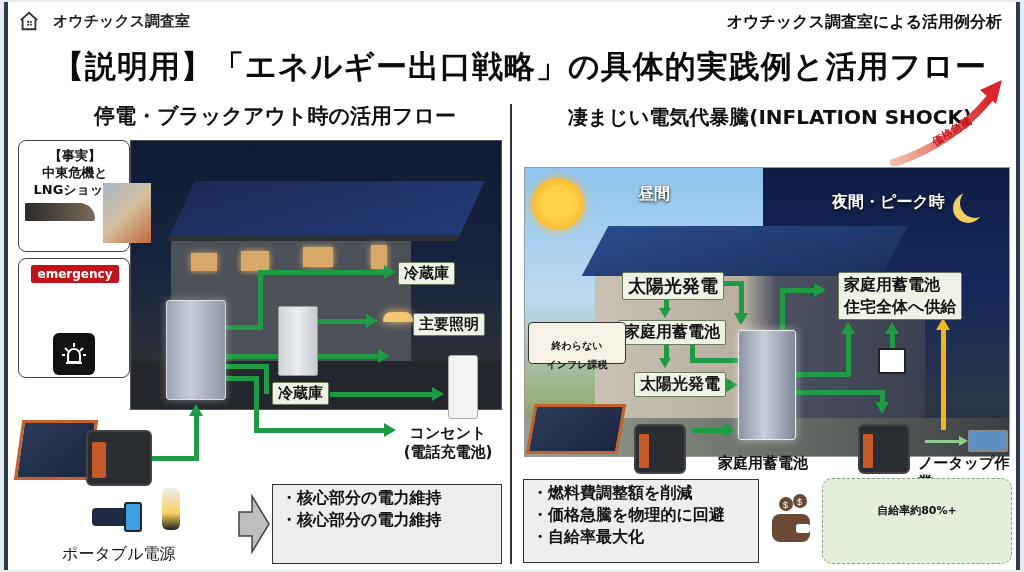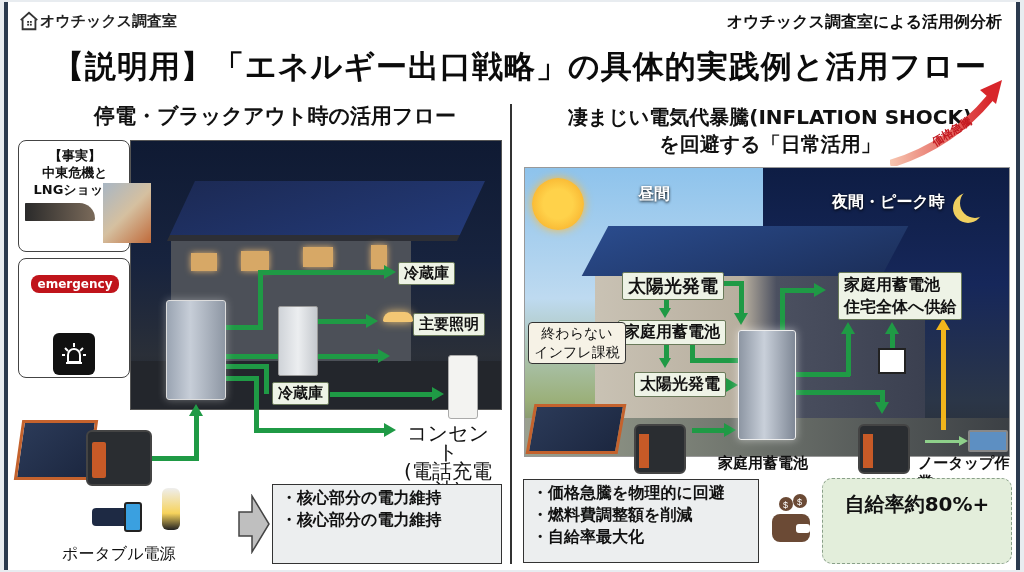--- a/index.html
+++ b/index.html
@@ -1,70 +1,70 @@
 <!DOCTYPE html>
 <html><head>
 <meta charset="utf-8">
 <style>
 *{box-sizing:border-box;margin:0;padding:0}
 html,body{width:1024px;height:572px;overflow:hidden;background:#e8ecf0}
 body{font-family:"DejaVu Sans","Liberation Sans",sans-serif;color:#111;position:relative}
 .frame{position:absolute;left:4px;top:2px;width:1016px;height:568px;background:#fff;border-left:4px solid #2b3a4e;border-right:4px solid #2b3a4e}
 .abs{position:absolute}
-.brand{left:18px;top:10px;display:flex;align-items:center;gap:0;font-size:15px;font-weight:bold;color:#222}
+.brand{left:18px;top:10px;display:flex;align-items:center;gap:13px;font-size:15px;font-weight:bold;color:#222}
 .brand svg{width:22px;height:22px}
 .subtitle{right:22px;top:12px;font-size:16px;font-weight:bold;color:#111}
 .title{left:16px;right:0;top:46px;text-align:center;font-size:31px;font-weight:bold;letter-spacing:1px;color:#0b0b0b}
 .divider{left:510px;top:104px;width:2px;height:460px;background:#333}
 .sec-title{font-weight:bold;color:#111;text-align:center}
 .lt{left:40px;width:470px;top:102px;font-size:21px}
 .rt{left:520px;width:500px;top:104px;font-size:20px;line-height:27px}
 
 .night{left:130px;top:140px;width:372px;height:270px;background:linear-gradient(180deg,#0f1a33 0%,#17233e 45%,#2a2f38 80%,#1d2026 100%);border:1px solid #555;overflow:hidden}
 .roof{left:40px;top:34px;width:290px;height:60px;background:linear-gradient(160deg,#1c2a55,#233a78);transform:skewX(-25deg);border-bottom:6px solid #2d2f36}
 .wall{left:30px;top:95px;width:240px;height:140px;background:#4c5058}
 .win{background:#d7a866;box-shadow:0 0 6px #e0b070}
 .card{background:#fff;border:1.5px solid #444;border-radius:8px}
 .fact{left:18px;top:140px;width:112px;height:112px}
 .fact-text{left:0;top:6px;width:112px;text-align:center;font-size:13px;font-weight:bold;line-height:17px}
 .emer{left:18px;top:258px;width:112px;height:120px}
-.emer-badge{left:12px;top:16px;width:88px;height:18px;background:#c0141b;color:#fff;font-size:12px;font-weight:bold;text-align:center;line-height:18px;border-radius:8px}
+.emer-badge{left:12px;top:6px;width:88px;height:18px;background:#c0141b;color:#fff;font-size:12px;font-weight:bold;text-align:center;line-height:18px;border-radius:2px}
 .emer-text{left:0;top:28px;width:112px;text-align:center;font-size:14px;font-weight:bold;line-height:19px}
 .alarm{left:34px;top:74px;width:42px;height:42px;background:#111;border-radius:6px;display:flex;align-items:center;justify-content:center}
 .label-box{background:#eef3e6;border:1.5px solid #6a7a5a;font-weight:bold;font-size:15px;padding:1px 5px;color:#111;border-radius:2px}
 .g{background:#1f9a45}
 .battery-l{left:166px;top:300px;width:60px;height:100px;background:linear-gradient(90deg,#9aa4b2,#c7ced8 40%,#8e97a4);border:1px solid #ddd;border-radius:3px;box-shadow:0 0 8px rgba(255,255,255,.35)}
 .fridge{left:278px;top:306px;width:40px;height:70px;background:linear-gradient(90deg,#cfd3d8,#eceef0,#c5c9ce);border:1px solid #999;border-radius:2px}
 .outlet{left:448px;top:355px;width:30px;height:64px;background:#f3f3f1;border:1px solid #aaa;border-radius:3px}
 .lamp{left:383px;top:312px;width:30px;height:10px;background:#f3c774;border-radius:10px 10px 2px 2px;box-shadow:0 0 10px #f3c774}
-.plain-label{font-weight:normal;font-size:20px;color:#111;text-align:center;line-height:19px}
+.plain-label{font-weight:bold;font-size:15px;color:#111;text-align:center;line-height:19px}
 .portable{left:86px;top:430px;width:66px;height:56px;background:#2a2d31;border-radius:6px;border:2px solid #444}
 .portable .acc{position:absolute;left:4px;top:10px;width:14px;height:36px;background:#c75a27;border-radius:2px}
 .panel{left:18px;top:420px;width:76px;height:60px;background:linear-gradient(135deg,#2b3a58,#1c2740);border:3px solid #c4622d;transform:skewX(-8deg)}
 .bullets{background:#eceeef;border:1.5px solid #333;font-weight:bold;font-size:16px;line-height:22px;padding:2px 8px}
 .bl{left:272px;top:484px;width:230px;height:80px}
 .br{left:523px;top:479px;width:236px;height:84px}
 .arrow-big{left:238px;top:494px;width:32px;height:60px}
 
 .day-night{left:524px;top:167px;width:486px;height:290px;overflow:hidden;border:1px solid #999}
 .day{left:0;top:0;width:238px;height:290px;background:linear-gradient(180deg,#8ec3ec 0%,#bedaf0 45%,#9bb07a 80%,#6a7060 100%)}
 .nightR{left:238px;top:0;width:248px;height:290px;background:linear-gradient(180deg,#0e1d44 0%,#16275a 40%,#2b3648 80%,#2a2e33 100%)}
 .sun{left:532px;top:178px;width:52px;height:52px;border-radius:50%;background:radial-gradient(circle,#ffd24a 40%,#f5a623 100%);box-shadow:0 0 10px #ffbe3b}
 .moon{left:960px;top:188px;width:30px;height:30px;border-radius:50%;box-shadow:-7px 5px 0 0 #f0d060}
 .tl{color:#fff;font-weight:bold;font-size:16px;text-shadow:0 1px 3px #000}
 .battery-r{left:738px;top:330px;width:58px;height:110px;background:linear-gradient(90deg,#8d96a3,#c9d0da 45%,#7f8896);border:1px solid #eee;border-radius:3px;box-shadow:0 0 8px rgba(255,255,255,.5)}
 .pr1{left:634px;top:424px;width:52px;height:50px;background:#2a2d31;border-radius:6px;border:2px solid #444}
 .pr2{left:858px;top:424px;width:52px;height:50px;background:#2a2d31;border-radius:6px;border:2px solid #444}
 .pr1 .acc,.pr2 .acc{position:absolute;left:3px;top:8px;width:10px;height:34px;background:#c75a27}
 .panelR{left:530px;top:404px;width:92px;height:50px;background:linear-gradient(135deg,#2b3a58,#1c2740);border:3px solid #c4622d;transform:skewX(-10deg)}
 .laptop{left:968px;top:430px;width:40px;height:22px;background:#5d8fc2;border:2px solid #888;border-radius:2px}
-.speech{left:528px;top:322px;width:98px;height:42px;background:#f6f2e6;border:1.5px solid #333;border-radius:4px;font-size:14px;font-weight:normal;line-height:19px;text-align:center;padding-top:1px}
+.speech{left:528px;top:322px;width:98px;height:42px;background:#f6f2e6;border:1.5px solid #333;border-radius:4px;font-size:10px;font-weight:bold;line-height:19px;text-align:center;padding-top:13px}
 .result{left:822px;top:478px;width:190px;height:86px;background:#e3eedb;border:1.5px dashed #8aa08a;border-radius:10px;text-align:center;font-weight:bold}
 .result .a{font-size:17px;margin-top:7px}
-.result .b{font-size:20px;margin-top:12px}
+.result .b{font-size:11px;margin-top:24px}
 .wallet{left:768px;top:494px;width:46px;height:52px}
 .price-label{left:930px;top:124px;font-size:11px;font-weight:bold;color:#c3181f;transform:rotate(-32deg)}
 </style>
 </head>
 <body>
 
 <div class="frame"></div>
 
 <div class="abs brand">
   <svg viewBox="0 0 24 24">
@@ -160,21 +160,20 @@
 <svg class="abs arrow-big" viewBox="0 0 32 60">
     <path d="M1 18 H14 V2 L31 30 L14 58 V42 H1 Z" fill="#bfbfbf" stroke="#444" stroke-width="1.5"></path>
   </svg>
 <div class="abs bullets bl">
   <div>・核心部分の電力維持</div>
   <div>・核心部分の電力維持</div>
 </div>
 
 <div class="abs sec-title rt">
   <div>凄まじい電気代暴騰(INFLATION SHOCK)</div>
-  <div>を回避する「日常活用」</div>
 </div>
 <svg class="abs" style="left:890px;top:76px;width:120px;height:90px" viewBox="0 0 120 90">
   <defs>
       <linearGradient id="pg" x1="0" x2="1">
         <stop offset="0" stop-color="#f7c6b0"></stop>
         <stop offset="1" stop-color="#d8262b"></stop>
       </linearGradient>
     </defs>
   <path d="M0 88 Q60 70 100 22" fill="none" stroke="url(#pg)" stroke-width="8"></path>
   <path d="M90 14 L112 4 L106 28 Z" fill="#d8262b"></path>
@@ -241,22 +240,22 @@
   <div>住宅全体へ供給</div>
 </div>
 <div class="abs speech">
   <div>終わらない</div>
   <div>インフレ課税</div>
 </div>
 <div class="abs" style="left:718px;top:454px;font-size:15px;font-weight:bold">家庭用蓄電池</div>
 <div class="abs" style="left:918px;top:454px;font-size:15px;font-weight:bold">ノータップ作業</div>
 
 <div class="abs bullets br">
+  <div>・燃料費調整額を削減</div>
   <div>・価格急騰を物理的に回避</div>
-  <div>・燃料費調整額を削減</div>
   <div>・自給率最大化</div>
 </div>
 <svg class="abs wallet" viewBox="0 0 46 52">
   <circle cx="18" cy="10" r="7" fill="#6b4a35"></circle>
     <circle cx="32" cy="7" r="7" fill="#6b4a35"></circle>
   <text x="15" y="14" font-size="9" fill="#fff" font-family="Liberation Sans, sans-serif">$</text>
   <text x="29" y="11" font-size="9" fill="#fff" font-family="Liberation Sans, sans-serif">$</text>
   <rect x="4" y="20" width="38" height="28" rx="8" fill="#6b4a35"></rect>
   <rect x="28" y="30" width="14" height="9" rx="3" fill="#fff"></rect>
 </svg>

